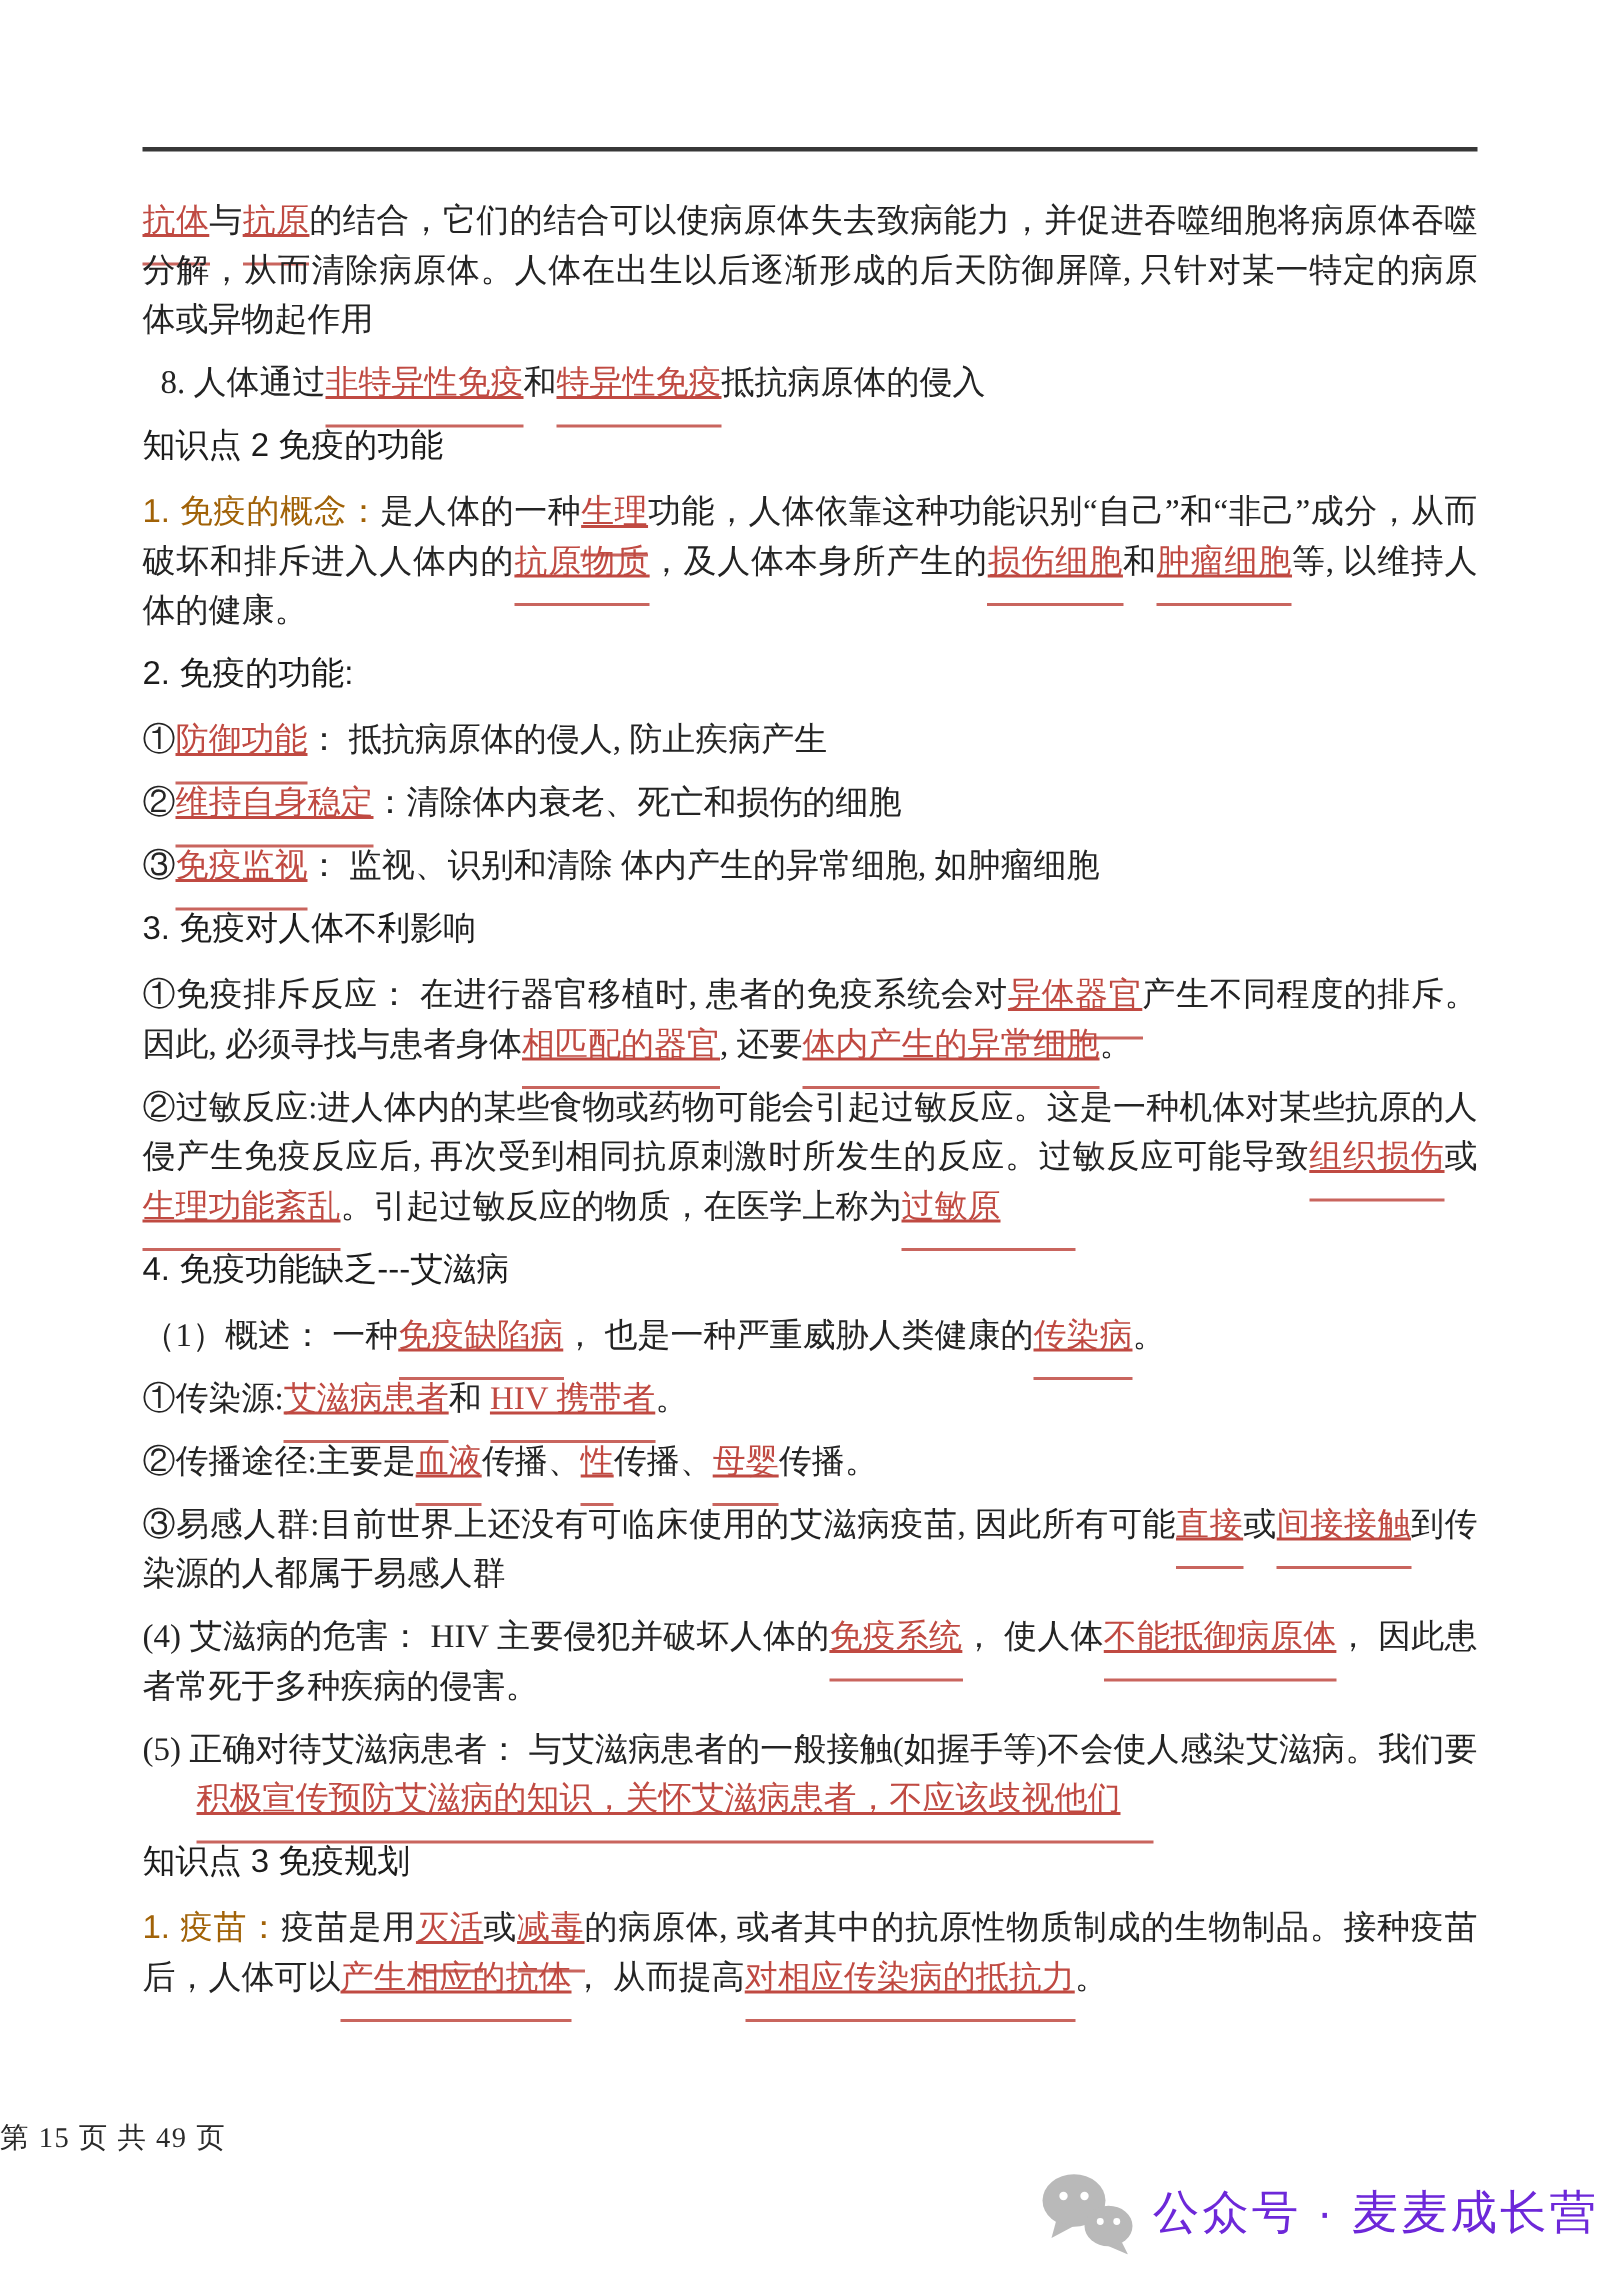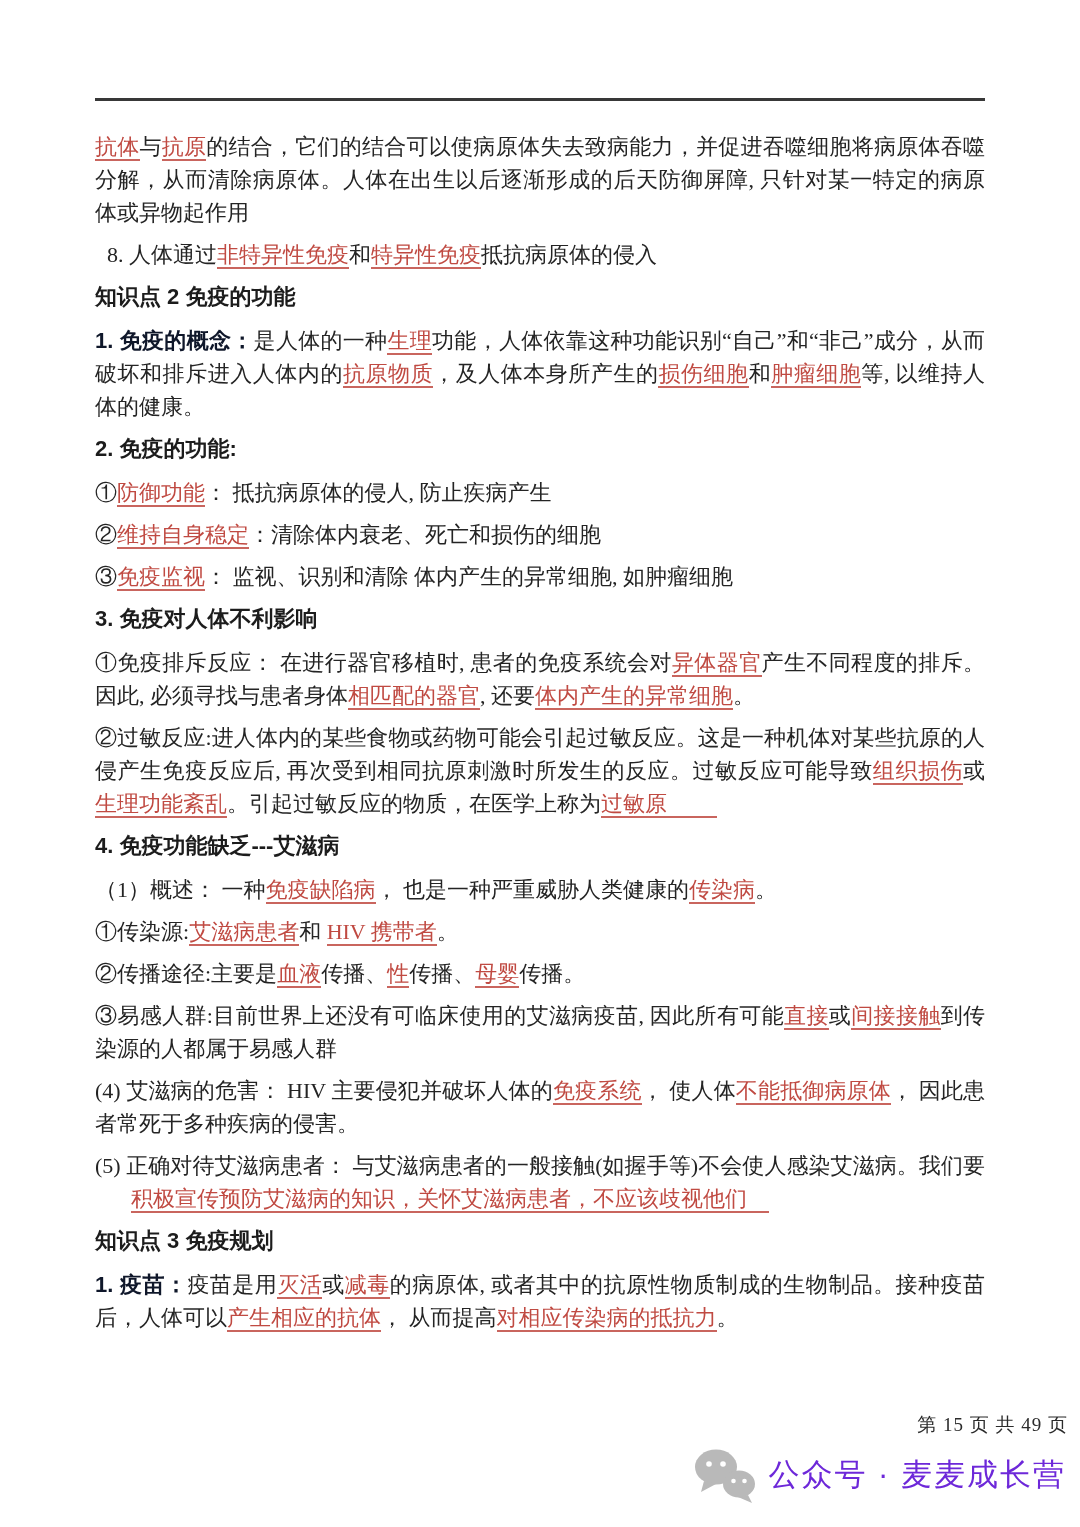--- a/index.html
+++ b/index.html
@@ -6,29 +6,29 @@
   body{
     width:1080px;height:1527px;overflow:hidden;position:relative;
     background:#ffffff;color:#242424;
     font-family:"Liberation Serif","DejaVu Serif",serif;
   }
   .page{position:absolute;left:95px;right:95px;top:98px;}
   hr.rule{border:0;border-top:3px solid #383838;margin:0 0 29px 0;}
   .para{font-size:22px;line-height:33px;margin:0 0 9px 0;text-align:justify;}
   .h{
     font-family:"Liberation Sans","DejaVu Sans",sans-serif;
-    font-weight:700;font-size:22px;line-height:33px;margin:4px 0 11px 0;color:#1c1c1c;
+    font-weight:400;font-size:22px;line-height:33px;margin:4px 0 11px 0;color:#1c1c1c;
   }
-  .b{font-family:"Liberation Sans","DejaVu Sans",sans-serif;font-weight:700;color:#0f172a;}
-  .r{color:#c04a42;border-bottom:2px solid #c9655e;padding-bottom:0px;}
+  .b{font-family:"Liberation Sans","DejaVu Sans",sans-serif;font-weight:400;color:#a16207;}
+  .r{color:#c04a42;border-bottom:2px solid #c9655e;padding-bottom:16px;text-decoration:underline;}
   .ext{padding-right:50px;}
   .ext-sm{padding-right:22px;margin-left:36px;}
   .indent{padding-left:12px;}
   .footer{
-    position:absolute;left:0;width:1068px;top:1412px;text-align:right;
+    position:absolute;left:0;width:1068px;top:1412px;text-align:left;
     font-size:19px;color:#2b2b2b;letter-spacing:1px;
   }
   .watermark{
     position:absolute;top:1447px;right:14px;display:flex;align-items:center;gap:9px;
     color:#6d28d9;font-family:"Liberation Sans","DejaVu Sans",sans-serif;
     font-size:31px;letter-spacing:2px;
   }
   .watermark svg{display:block;}
 </style>
 </head>

